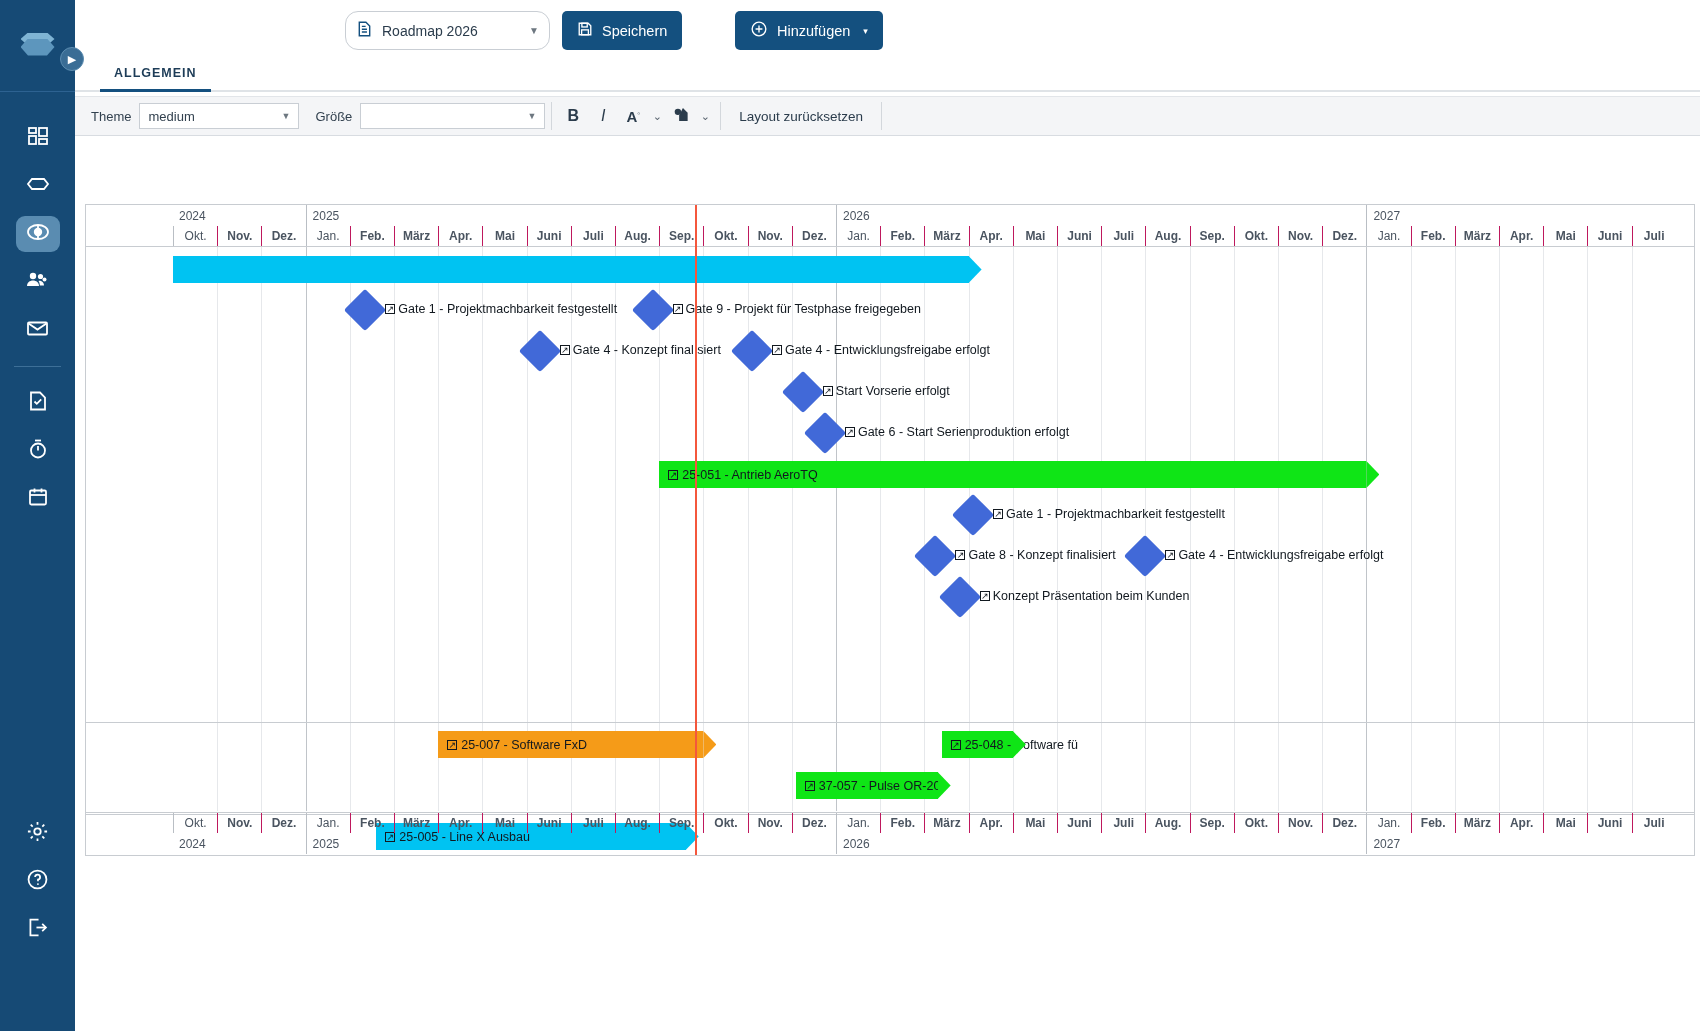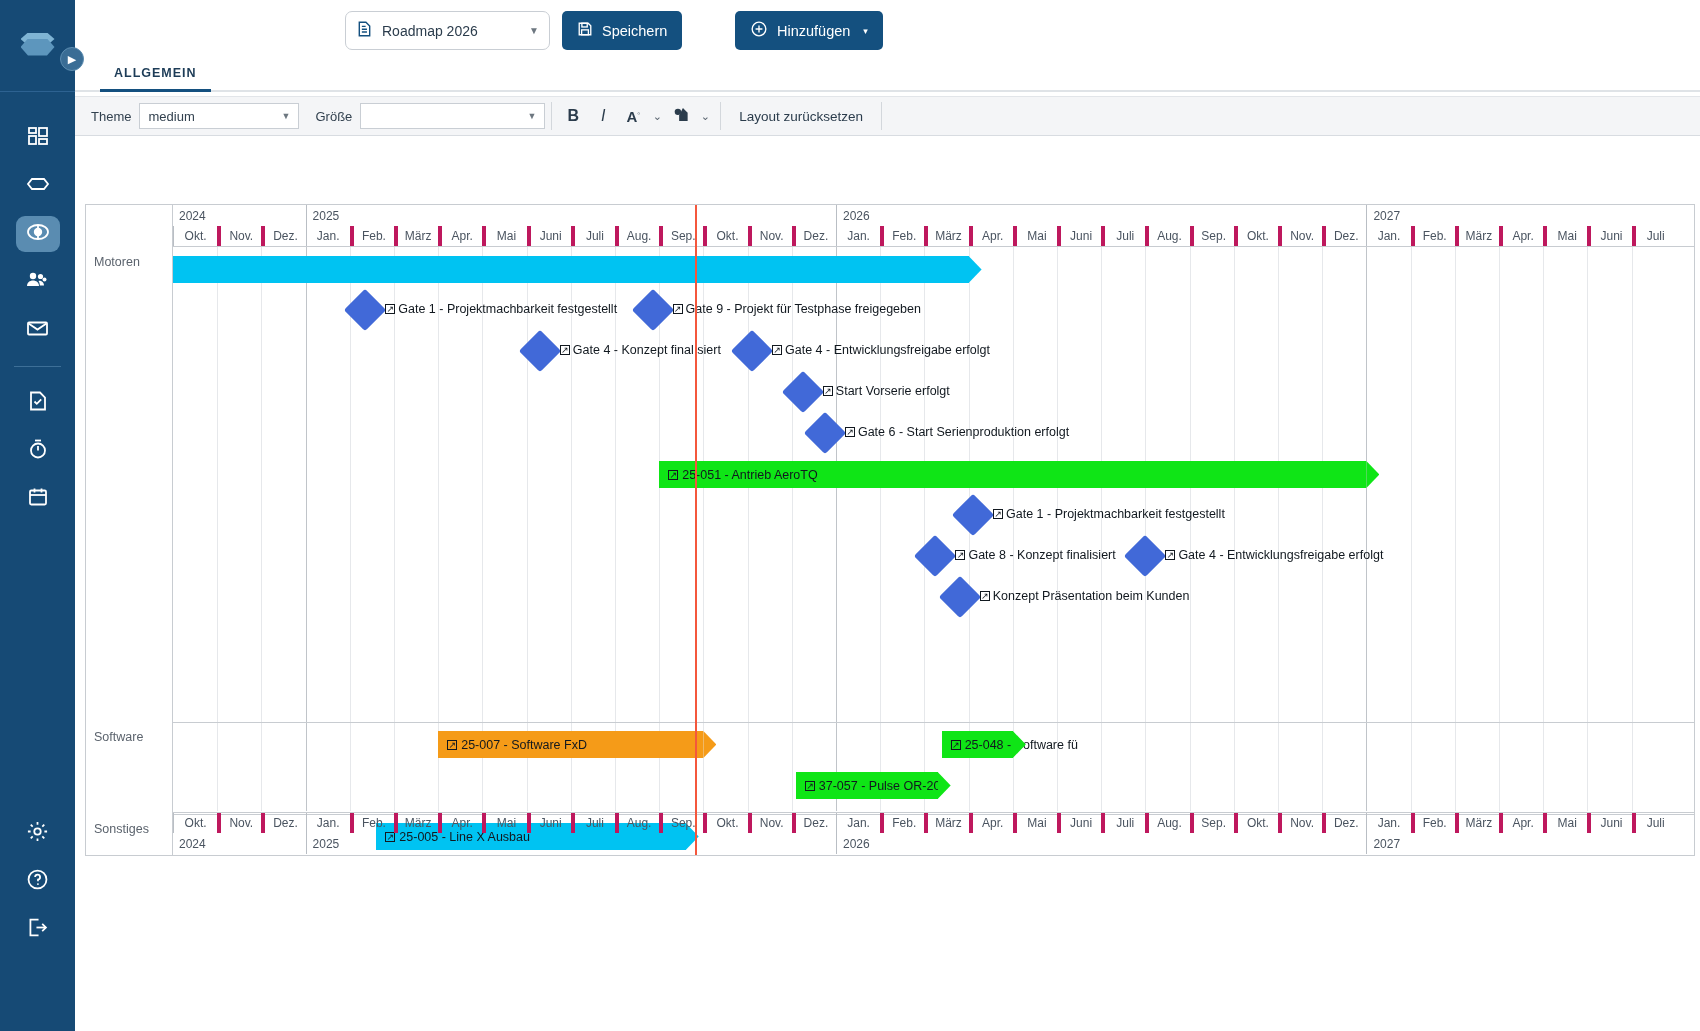--- a/index.html
+++ b/index.html
@@ -51,21 +51,21 @@
   
   #header{
     position:absolute; left:75px; top:0; width:1625px; height:92px; background:#fff;
   }
   #page-title{
     position:absolute; left:5px; top:22px;
     font-size:27px; font-weight:bold; color:#10263a; letter-spacing:-0.3px;
   }
   .doc-select{
     position:absolute; left:270px; top:11px; width:205px; height:39px;
-    border:1px solid #c9ced4; border-radius:7px; background:#fff;
+    border:1px solid #c9ced4; border-radius:13px; background:#fff;
     display:flex; align-items:center; padding:0 10px; gap:9px;
   }
   .doc-select .nm{ flex:1; font-size:14px; color:#2b3c4c; }
   .btn-primary{
     position:absolute; top:11px; height:39px; background:#14507f; color:#fff;
     border-radius:5px; display:flex; align-items:center; gap:9px; padding:0 15px;
     font-size:14.5px; border:none;
   }
   #btn-save{ left:487px; }
   #btn-add{ left:660px; }
@@ -117,21 +117,21 @@
   .lbl-col{ position:absolute; left:0; top:0; width:87px; height:100%;
             border-right:1px solid #c8ccd1; background:#fff; z-index:3; }
 
   .ycell, .mcell{
     position:absolute; top:0; height:100%;
     font-size:12px; color:#4a5460; display:flex; align-items:center;
   }
   .ycell{ padding-left:6px; }
   .mcell{ justify-content:center; }
   .ycell.sep{ border-left:1px solid #b9bec4; }
-  .mcell.sep{ border-left:4px solid #be185d; }
+  .mcell.sep{ border-left:1px solid #be185d;font-weight:bold; }
   .mcell.ysep{ border-left:1px solid #b9bec4; }
 
   .grid-line{ position:absolute; top:42px; bottom:44px; width:1px; background:#e6e8eb; }
   .grid-line.year{ background:#c0c4c9; }
   .row-line{ position:absolute; left:0; right:0; height:1px; background:#c8ccd1; }
 
   .row-label{
     position:absolute; left:8px; font-size:12.5px; color:#5b636d;
   }
 
@@ -569,20 +569,15 @@
         <div class="mcell sep" style="left: 1457.2px; width: 44.2px;">Mai</div>
         <div class="mcell sep" style="left: 1501.4px; width: 44.2px;">Juni</div>
         <div class="mcell sep" style="left: 1545.6px; width: 44.2px;">Juli</div>
       </div>
     <div class="ftr-years" id="ftr-years">
         <div class="ycell" style="left: 87px; width: 132.6px;">2024</div>
         <div class="ycell sep" style="left: 219.6px; width: 530.4px;">2025</div>
         <div class="ycell sep" style="left: 750px; width: 530.4px;">2026</div>
         <div class="ycell sep" style="left: 1280.4px; width: 309.4px;">2027</div>
       </div>
-    <div class="lbl-col" id="lbl-col">
-        <div class="row-label" style="top: 50px;">Motoren</div>
-        <div class="row-label" style="top: 525px;">Software</div>
-        <div class="row-label" style="top: 617px;">Sonstiges</div>
-      </div>
     <div class="today-line" id="today-line" style="left: 608.56px;"></div>
   </div>
 </div>
 
 </body></html>

